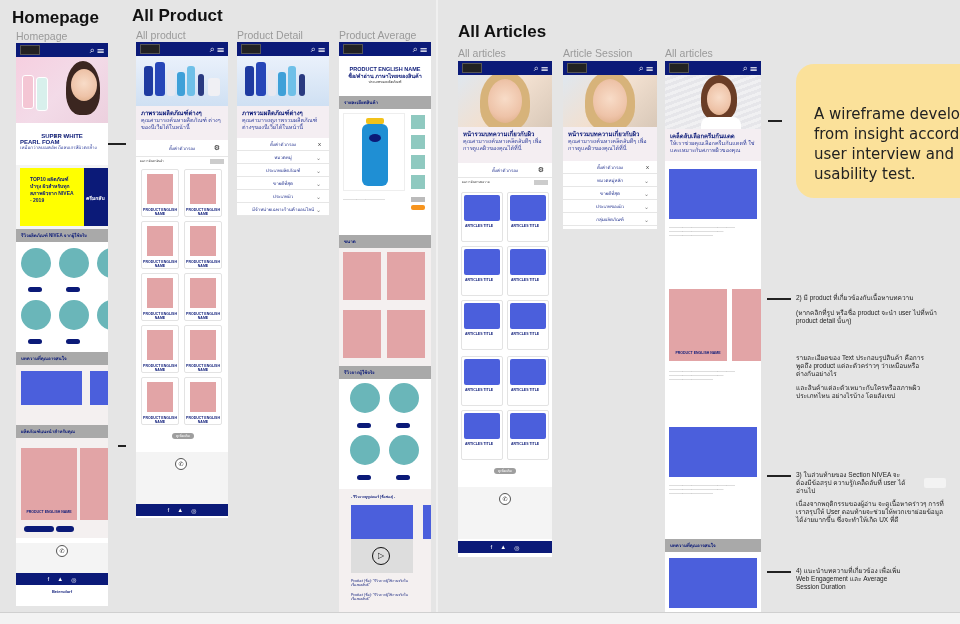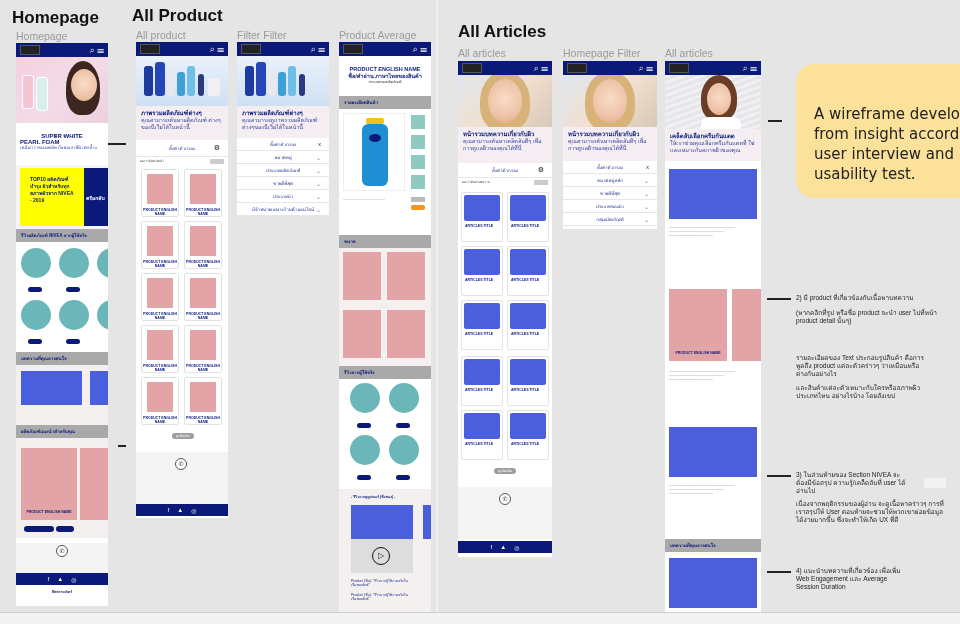--- a/index.html
+++ b/index.html
@@ -196,21 +196,21 @@
   <div class="footer" style="top:410px;height:52px;">
     <div class="phone-circle" style="left:39px;top:6px;">✆</div>
   </div>
   <div class="footer-bar" style="top:462px;height:12px;">
     <span>f</span>
       <span>▲</span>
       <span>◎</span>
   </div>
 </div>
 
-<div class="frame-label" style="left:237px;top:29px;">Filter Filter</div>
+<div class="frame-label" style="left:237px;top:29px;">Product Detail</div>
 <div class="phone" style="left:237px;top:42px;width:92px;height:174px;">
   <div class="nav">
     <div class="logo"></div>
     <div class="icons"><span>⌕</span> <span>☰</span></div>
   </div>
   <div class="hero hero-blue" style="height:50px;">
     <div class="bottle" style="left:8px;top:10px;width:9px;height:30px;background:#1e3aa0;"></div>
     <div class="bottle" style="left:19px;top:6px;width:10px;height:34px;background:#2646b8;"></div>
     <div class="bottle" style="left:31px;top:14px;width:8px;height:26px;background:#e8e8f0;"></div>
     <div class="bottle" style="left:41px;top:16px;width:8px;height:24px;background:#3fa0d8;"></div>
@@ -372,21 +372,21 @@
   <div class="footer" style="top:426px;height:52px;">
     <div class="phone-circle" style="left:41px;top:6px;">✆</div>
   </div>
   <div class="footer-bar" style="top:480px;height:12px;">
     <span>f</span>
       <span>▲</span>
       <span>◎</span>
   </div>
 </div>
 
-<div class="frame-label" style="left:563px;top:47px;">Homepage Filter</div>
+<div class="frame-label" style="left:563px;top:47px;">Article Session</div>
 <div class="phone" style="left:563px;top:61px;width:94px;height:168px;">
   <div class="nav">
     <div class="logo"></div>
     <div class="icons"><span>⌕</span> <span>☰</span></div>
   </div>
   <div class="hero hero-face" style="height:52px;">
     <div class="hair" style="left:22px;top:-4px;width:50px;height:60px;background:#d7b37a;"></div>
     <div class="face" style="left:30px;top:4px;width:34px;height:44px;"></div>
   </div>
   <div class="headline" style="height:34px;">

